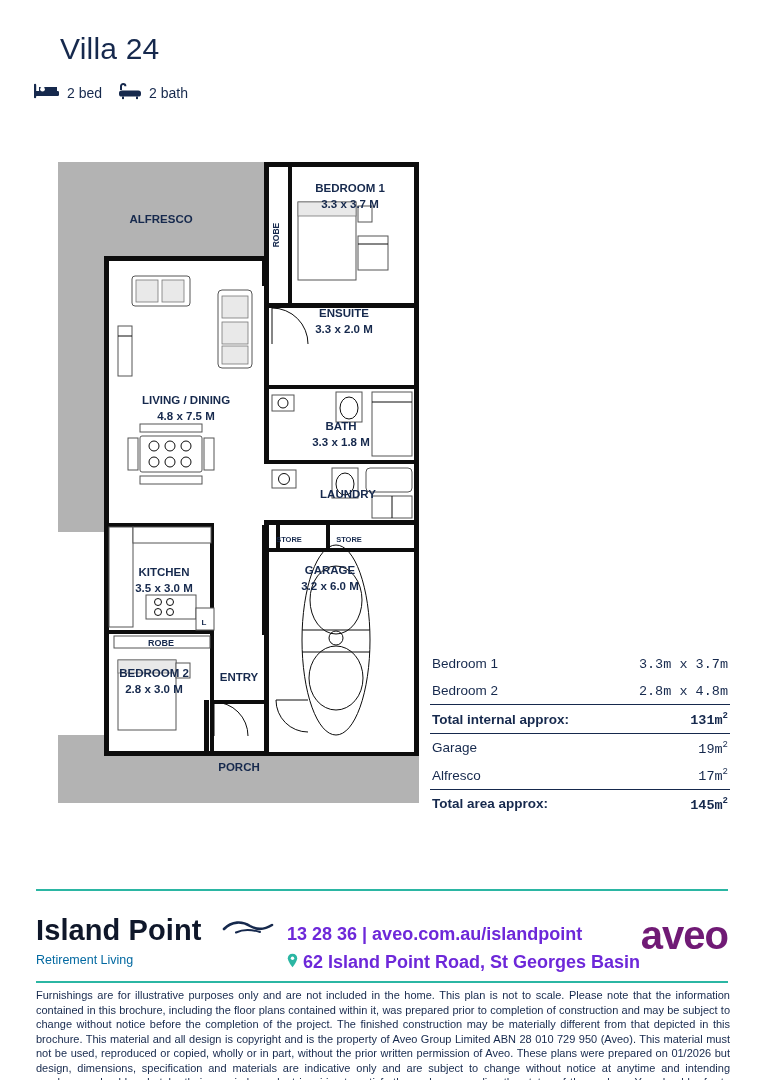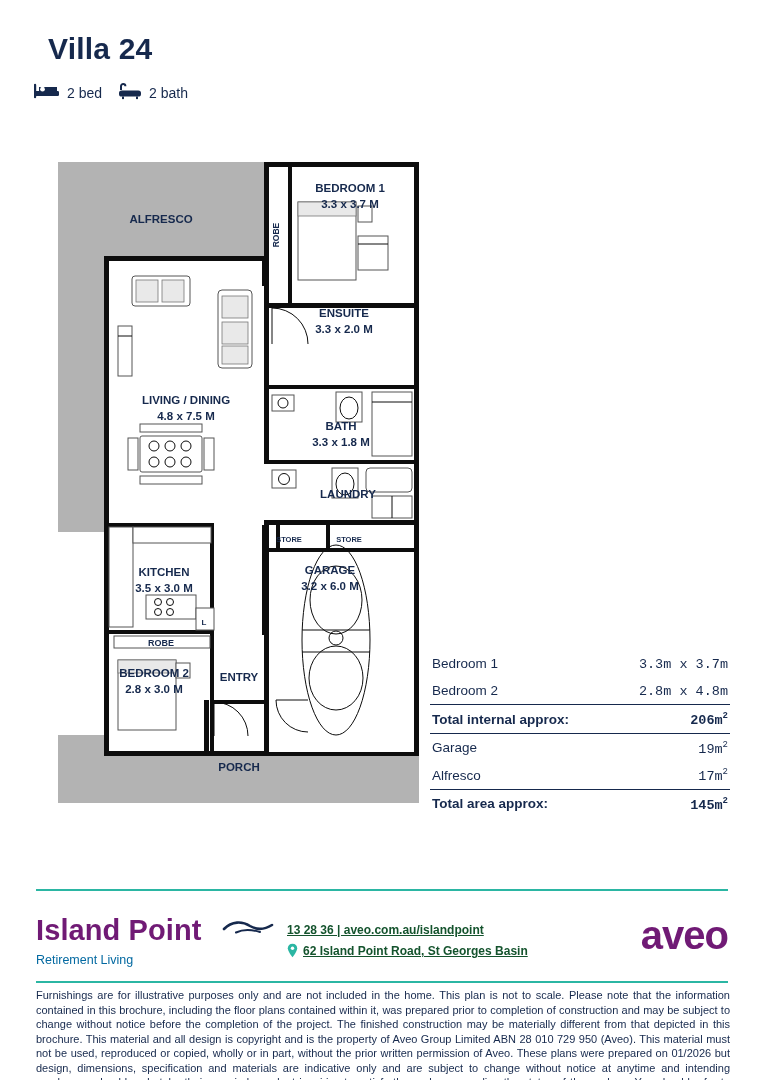--- a/index.html
+++ b/index.html
@@ -16,24 +16,24 @@
     overflow: hidden;
   }
   .page {
     position: absolute;
     inset: 0;
   }
 
   
   .title {
     position: absolute;
-    left: 48px;
+    left: 60px;
     top: 32px;
     font-size: 30px;
-    font-weight: bold;
+    font-weight: normal;
     letter-spacing: .2px;
     color: #16294d;
   }
   .specs {
     position: absolute;
     left: 34px;
     top: 82px;
     display: flex;
     align-items: center;
     gap: 16px;
@@ -91,44 +91,43 @@
 
   .brand {
     position: absolute;
     left: 36px;
     top: 916px;
     width: 250px;
   }
   .brand-name {
     font-size: 29px;
     font-weight: bold;
-    color: #701a75;
+    color: #0f172a;
     letter-spacing: .1px;
     line-height: 1;
   }
   .brand-sub {
     font-size: 12.5px;
     color: #0369a1;
     margin-top: 8px;
   }
   .brand-wave {
     position: absolute;
     right: 12px;
     top: 2px;
   }
 
   .contact {
     position: absolute;
     left: 287px;
     top: 921px;
-    font-size: 12px;
-    color: #14532d;
+    font-size: 18px;
+    color: #6d28d9;
     font-weight: bold;
     line-height: 1.55;
-    text-decoration: underline;
   }
   .contact .line2 {
     display: flex;
     align-items: center;
     gap: 5px;
   }
 
   .aveo {
     position: absolute;
     right: 36px;
@@ -357,21 +356,21 @@
     <div class="srow">
       <span class="nm">Bedroom 1</span>
       <span class="vl">3.3m x 3.7m</span>
     </div>
     <div class="srow">
       <span class="nm">Bedroom 2</span>
       <span class="vl">2.8m x 4.8m</span>
     </div>
     <div class="srow bold topline">
       <span class="nm">Total internal approx:</span>
-      <span class="vl"><span>206m</span><sup>2</sup></span>
+      <span class="vl"><span>131m</span><sup>2</sup></span>
     </div>
     <div class="srow topline">
       <span class="nm">Garage</span>
       <span class="vl"><span>19m</span><sup>2</sup></span>
     </div>
     <div class="srow">
       <span class="nm">Alfresco</span>
       <span class="vl"><span>17m</span><sup>2</sup></span>
     </div>
     <div class="srow bold topline">

